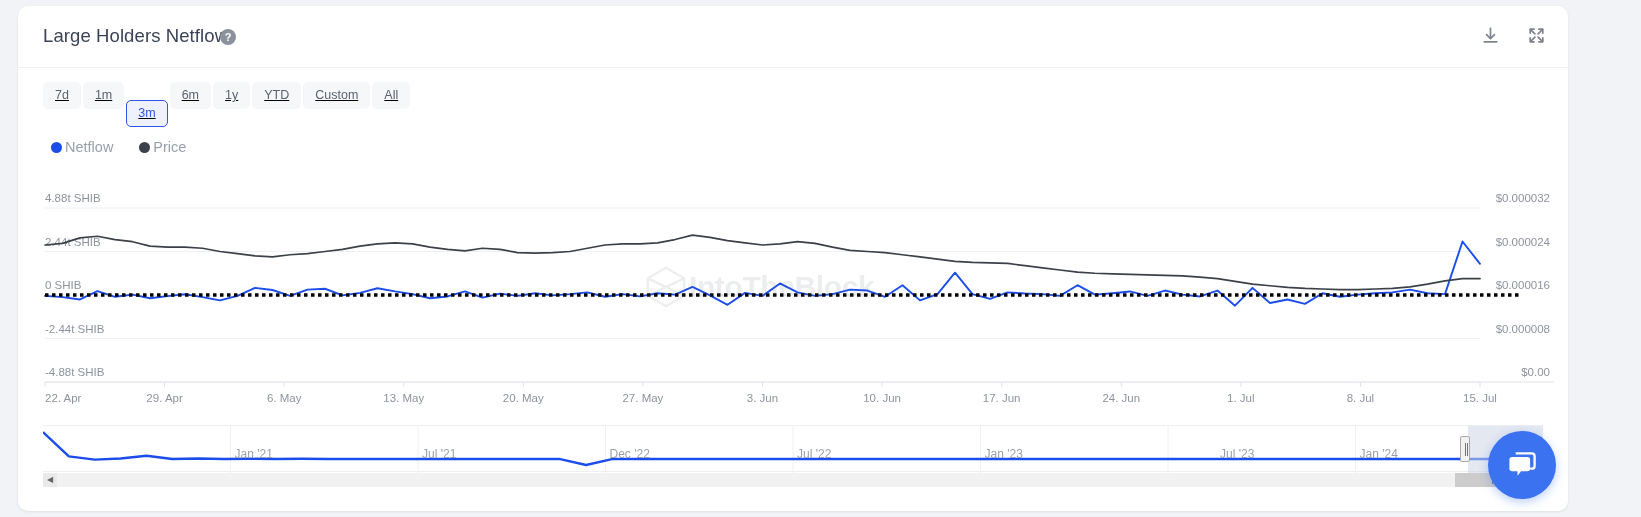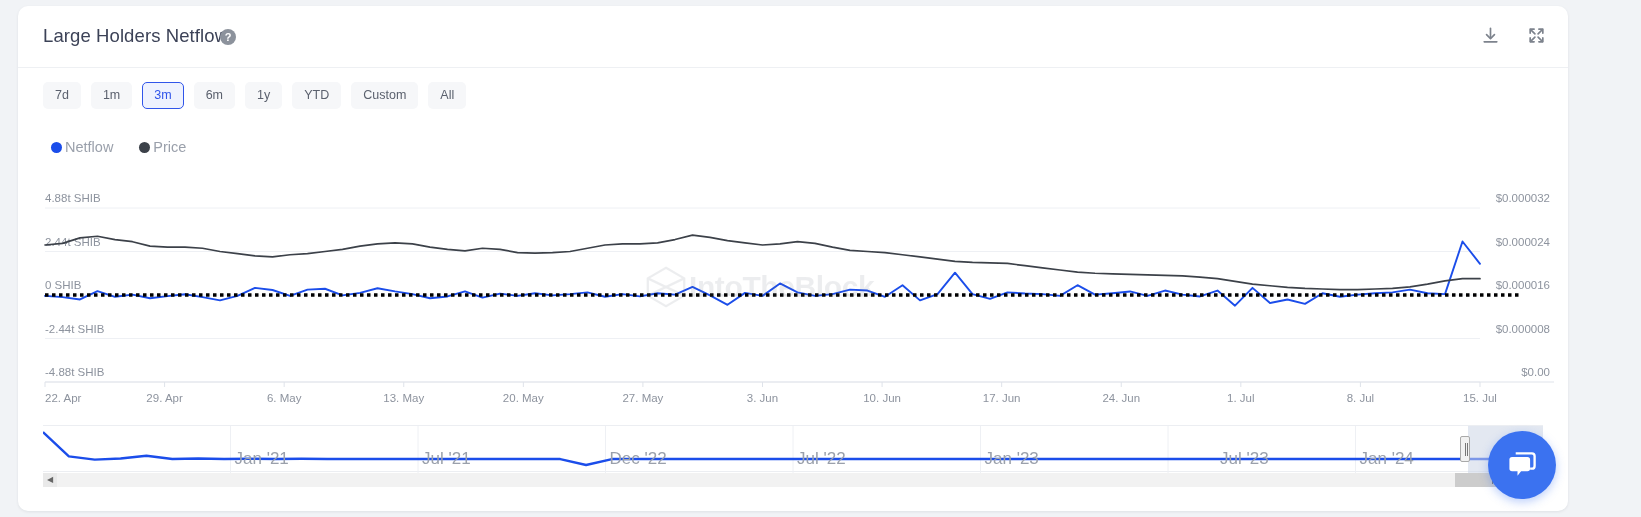--- a/index.html
+++ b/index.html
@@ -34,31 +34,31 @@
     background: #8c929c; color: #ffffff;
     font-size: 11px; line-height: 16px; text-align: center;
     font-weight: 700; cursor: pointer;
   }
   .hdr-actions { position: absolute; right: 22px; top: 20px; display: flex; gap: 27px; }
   .hdr-actions svg { display: block; cursor: pointer; }
 
   
   .ranges {
     position: absolute; left: 25px; top: 76px;
-    display: flex; gap: 10px; 
+    display: flex; gap: 2px;  text-decoration: underline;
   }
   .range-btn {
     height: 27px; padding: 0 11px; min-width: 30px;
     border-radius: 5px; background: #f6f7f9;
     border: 1px solid transparent;
     font-size: 12.5px; color: #5b616e; line-height: 25px;
     text-align: center; cursor: pointer; white-space: nowrap;
   }
   .range-btn.active {
-    background: #eef2fe; border-color: #3055ea; color: #3055ea;
+    background: #eef2fe; border-color: #3055ea; color: #3055ea; margin-top: 18px;
   }
 
   
   .legend {
     position: absolute; left: 33px; top: 133px;
     display: flex; align-items: center; gap: 26px;
   }
   .legend-item { display: flex; align-items: center; gap: 3px; cursor: pointer; }
   .legend-dot { width: 11px; height: 11px; border-radius: 50%; }
   .legend-label { font-size: 14.5px; color: #9aa0ab; }
@@ -111,22 +111,22 @@
   .sb-arrow.left { left: 0; }
   .sb-arrow.right { right: 0; }
   .sb-thumb {
     position: absolute; top: 0; right: 14px; width: 74px; height: 14px;
     background: #ccc; cursor: pointer;
     display: flex; align-items: center; justify-content: center;
   }
   .sb-grip { width: 1px; height: 7px; background: #777; box-shadow: 3px 0 0 #777, 6px 0 0 #777; }
 
   .nav-label {
-    position: absolute; bottom: 2px;
-    font-size: 17px; color: #9aa0ab; white-space: nowrap;
+    position: absolute; bottom: 10px;
+    font-size: 12px; color: #9aa0ab; white-space: nowrap;
   }
 
   
   .chat-btn {
     position: absolute; left: 1488px; top: 431px;
     width: 68px; height: 68px; border-radius: 50%;
     background: #3b72f0; cursor: pointer;
     display: flex; align-items: center; justify-content: center;
     box-shadow: 0 3px 10px rgba(59,114,240,.34);
   }

